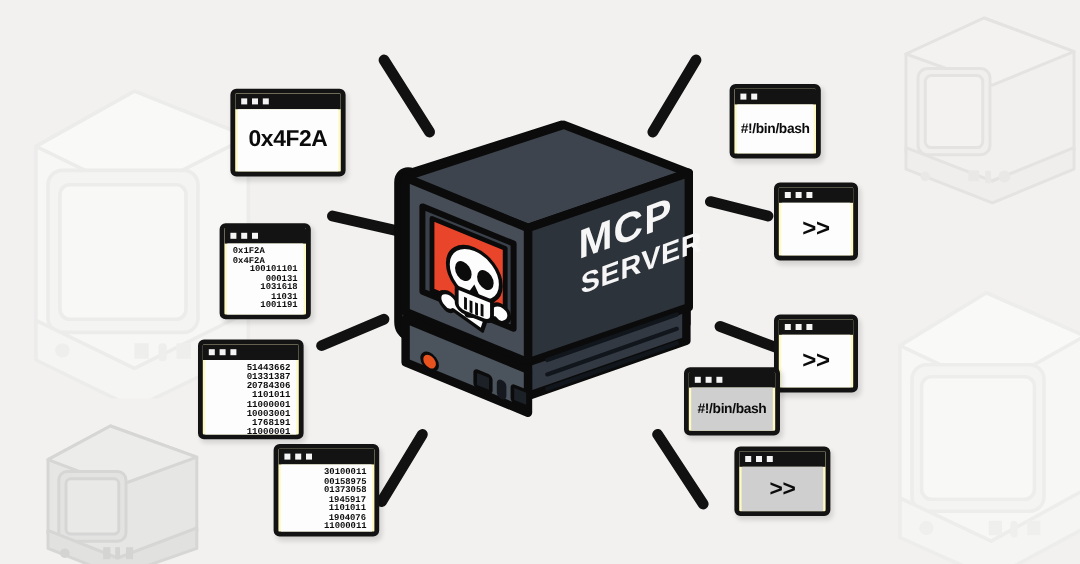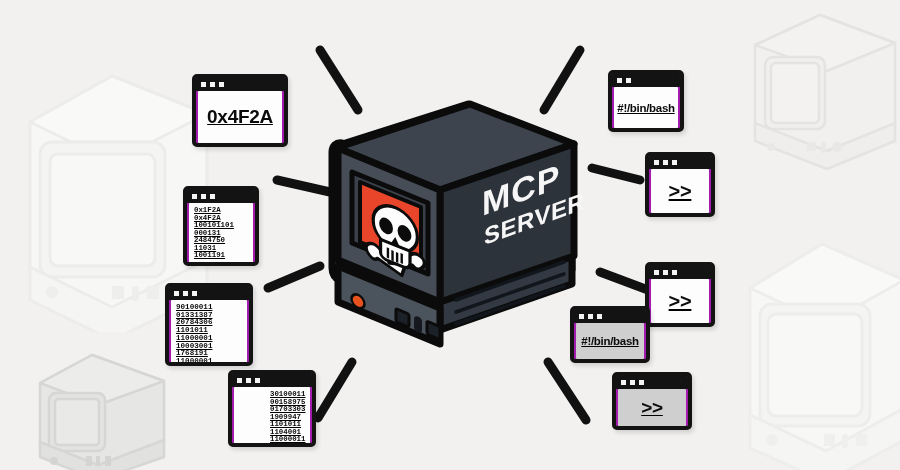--- a/index.html
+++ b/index.html
@@ -39,24 +39,23 @@
     height: 262px;
   }
   #server svg { display: block; }
 
   
   .win {
     position: absolute;
     box-sizing: border-box;
     border: 4px solid #131313;
     border-radius: 5px;
-    background: #a21caf;
+    background: #fef9c3;
     overflow: hidden;
     box-shadow: 2px 3px 4px rgba(0,0,0,0.13);
-    text-decoration: underline;
   }
   .win .bar {
     height: 13px;
     background: #131313;
     display: flex;
     align-items: center;
     gap: 4px;
     padding: 0 5px;
   }
   .win .dot {
@@ -87,21 +86,21 @@
     padding: 4px 5px;
     line-height: 1.02;
   }
   .codebody .line {
     color: #0b0b0b;
     font-weight: bold;
     font-family: "Liberation Mono", monospace;
     white-space: nowrap;
     display: block;
   }
-  .codebody .line.c { text-align: left; }
+  .codebody .line.c { text-align: right; }
 
   
   #win-hex       { left: 192px; top: 74px;  width: 96px;  height: 73px; }
   #win-hex .body { height: 52px; }
   #win-hex .txt  { font-size: 19px; }
 
   #win-bash-tr       { left: 608px; top: 70px; width: 76px; height: 62px; }
   #win-bash-tr .body { height: 41px; }
   #win-bash-tr .txt  { font-size: 11.5px; }
 
@@ -381,54 +380,54 @@
     <div class="bar">
       <span class="dot"></span>
       <span class="dot"></span>
       <span class="dot"></span>
     </div>
     <div class="body codebody">
       <span class="line">0x1F2A</span>
       <span class="line">0x4F2A</span>
       <span class="line c">100101101</span>
       <span class="line c">000131</span>
-      <span class="line c">2484750</span>
+      <span class="line c">1031618</span>
       <span class="line c">11031</span>
       <span class="line c">1001191</span>
     </div>
   </div>
 
   <div class="win" id="win-code-2">
     <div class="bar">
       <span class="dot"></span>
       <span class="dot"></span>
       <span class="dot"></span>
     </div>
     <div class="body codebody">
-      <span class="line c">90100011</span>
+      <span class="line c">51443662</span>
       <span class="line c">01331387</span>
       <span class="line c">20784306</span>
       <span class="line c">1101011</span>
       <span class="line c">11000001</span>
       <span class="line c">10003001</span>
       <span class="line c">1768191</span>
       <span class="line c">11000001</span>
     </div>
   </div>
 
   <div class="win" id="win-code-3">
     <div class="bar">
       <span class="dot"></span>
       <span class="dot"></span>
       <span class="dot"></span>
     </div>
     <div class="body codebody">
       <span class="line c">30100011</span>
       <span class="line c">00158975</span>
-      <span class="line c">01703303</span>
-      <span class="line c">1909947</span>
+      <span class="line c">01373058</span>
+      <span class="line c">1945917</span>
       <span class="line c">1101011</span>
-      <span class="line c">1104001</span>
+      <span class="line c">1904076</span>
       <span class="line c">11000011</span>
     </div>
   </div>
 
 </div>
 
 </body></html>

